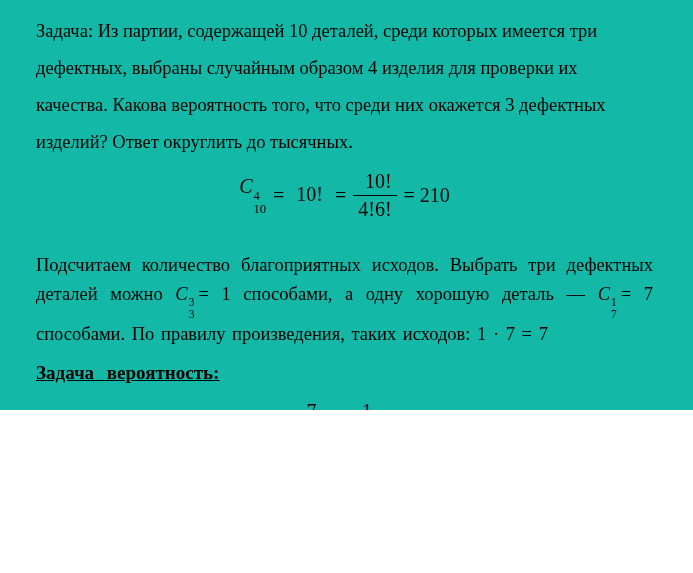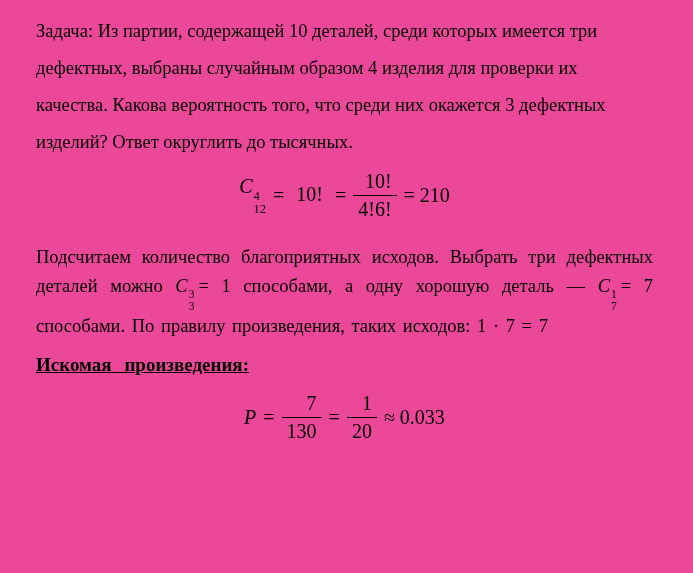--- a/index.html
+++ b/index.html
@@ -1,22 +1,22 @@
 <!DOCTYPE html>
 <html><head>
 <meta charset="utf-8">
 <style>
   html, body { margin: 0; padding: 0; background: #ffffff; }
   .page {
     position: relative;
     width: 693px;
-    height: 573px;
+    height: 410px;
     box-sizing: border-box;
     padding: 13px 40px 0 36px;
-    background: #ec4899;
+    background: #14b8a6;
     color: #000000;
     font-family: "Liberation Serif", "DejaVu Serif", serif;
     font-size: 18.5px;
     overflow: hidden;
   }
   p { margin: 0; }
   .p-problem {
     line-height: 37px;
     text-align: left;
   }
@@ -25,21 +25,21 @@
     font-style: italic;
     line-height: 25px;
   }
   .p-body {
     margin-top: 9px;
     line-height: 25px;
     text-align: justify;
     word-spacing: 2px;
   }
   .p-outcomes {
-    margin-top: 22px;
+    margin-top: 30px;
     line-height: 28.5px;
     text-align: justify;
     word-spacing: 2px;
   }
   .emph-italic { font-style: italic; }
   .nowrap { white-space: nowrap; }
   .equation {
     display: flex;
     justify-content: center;
     align-items: center;
@@ -91,21 +91,21 @@
 
 <div class="page">
 
   <p class="p-problem">Задача: Из партии, содержащей 10 деталей, среди которых имеется три дефектных, выбраны случайным образом 4 изделия для проверки их качества. Какова вероятность того, что среди них окажется 3 дефектных изделий? Ответ округлить до тысячных.</p>
 
 
 
   <div class="equation eq-main">
     <span class="nowrap"><span class="mvar">C</span><span class="supsub">
           <span>4</span>
-          <span>12</span>
+          <span>10</span>
         </span></span>
     <span>=</span>
     <span class="frac">
         <span class="num">10!</span>
       </span>
     <span>=</span>
     <span class="frac">
         <span class="num">10!</span>
         <span class="den">4!6!</span>
       </span>
@@ -113,21 +113,21 @@
   </div>
 
   <p class="p-outcomes"><span>Подсчитаем количество благоприятных исходов. Выбрать три дефектных деталей можно </span><span class="nowrap"><span class="mvar">C</span><span class="supsub-inline">
           <span>3</span>
           <span>3</span>
         </span><span class="eq-after">= 1</span></span><span> способами, а одну хорошую деталь — </span><span class="nowrap"><span class="mvar">C</span><span class="supsub-inline">
           <span>1</span>
           <span>7</span>
         </span><span class="eq-after">= 7</span></span><span> способами. По правилу произведения, таких исходов: 1 · 7 = 7</span></p>
 
-  <p class="h-final">Искомая произведения:</p>
+  <p class="h-final">Задача вероятность:</p>
 
   <div class="equation eq-final">
     <span class="mvar">P</span>
     <span>=</span>
     <span class="frac">
         <span class="num">7</span>
         <span class="den">130</span>
       </span>
     <span>=</span>
     <span class="frac">

